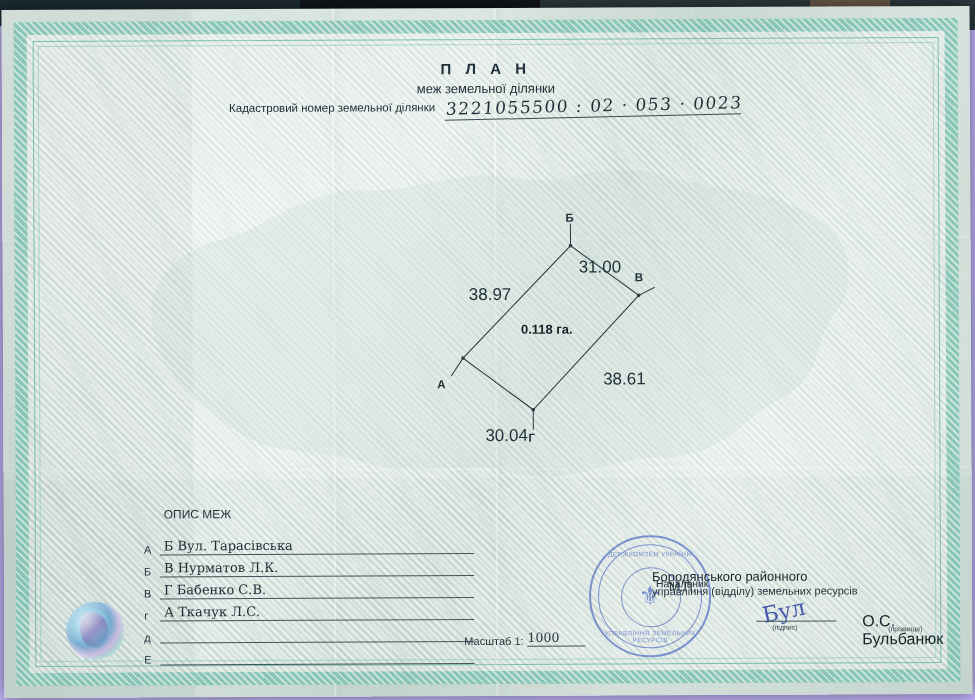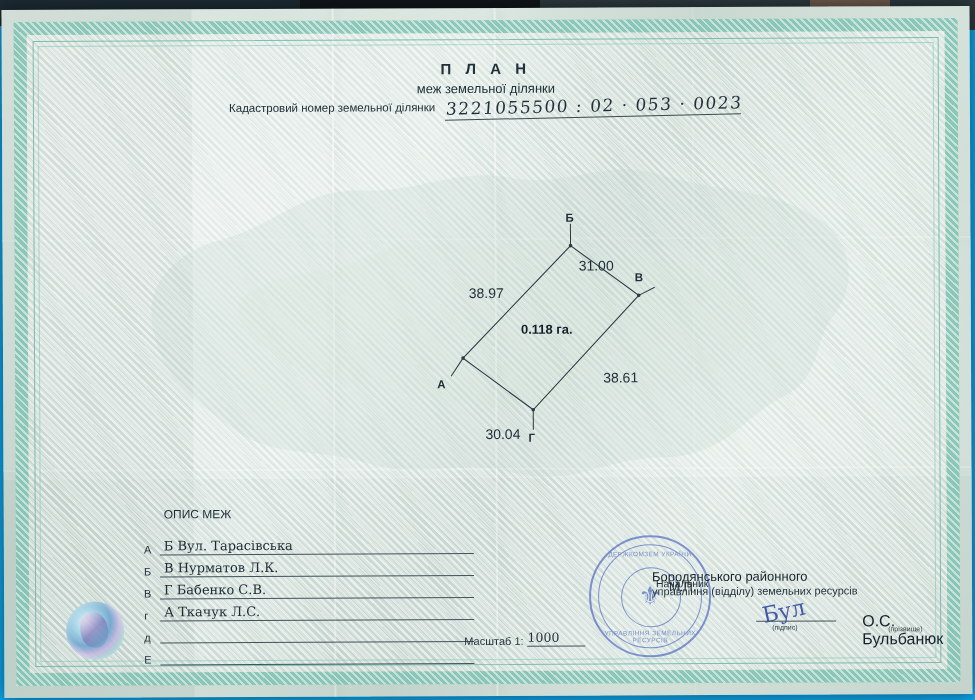--- a/index.html
+++ b/index.html
@@ -11,21 +11,21 @@
     width: 975px;
     height: 700px;
     overflow: hidden;
     font-family: "Liberation Sans", sans-serif;
   }
   #page {
     position: relative;
     width: 975px;
     height: 700px;
     overflow: hidden;
-    background: #0ea5e9;
+    background: #c4b5fd;
   }
   
   .photo-bg-left {
     position: absolute;
     left: 0; top: 0; width: 300px; height: 26px;
     background: #1d2b33;
   }
   .photo-bg-mid {
     position: absolute;
     left: 300px; top: 0; width: 240px; height: 20px;
@@ -161,21 +161,21 @@
     height: 270px;
   }
   .vlabel {
     position: absolute;
     font-size: 11.5px;
     color: #1f2e38;
     font-weight: bold;
   }
   .dlabel {
     position: absolute;
-    font-size: 14px;
+    font-size: 17px;
     color: #1f2e38;
   }
   .area-label {
     position: absolute;
     font-size: 13px;
     font-weight: bold;
     color: #142028;
   }
 
   

